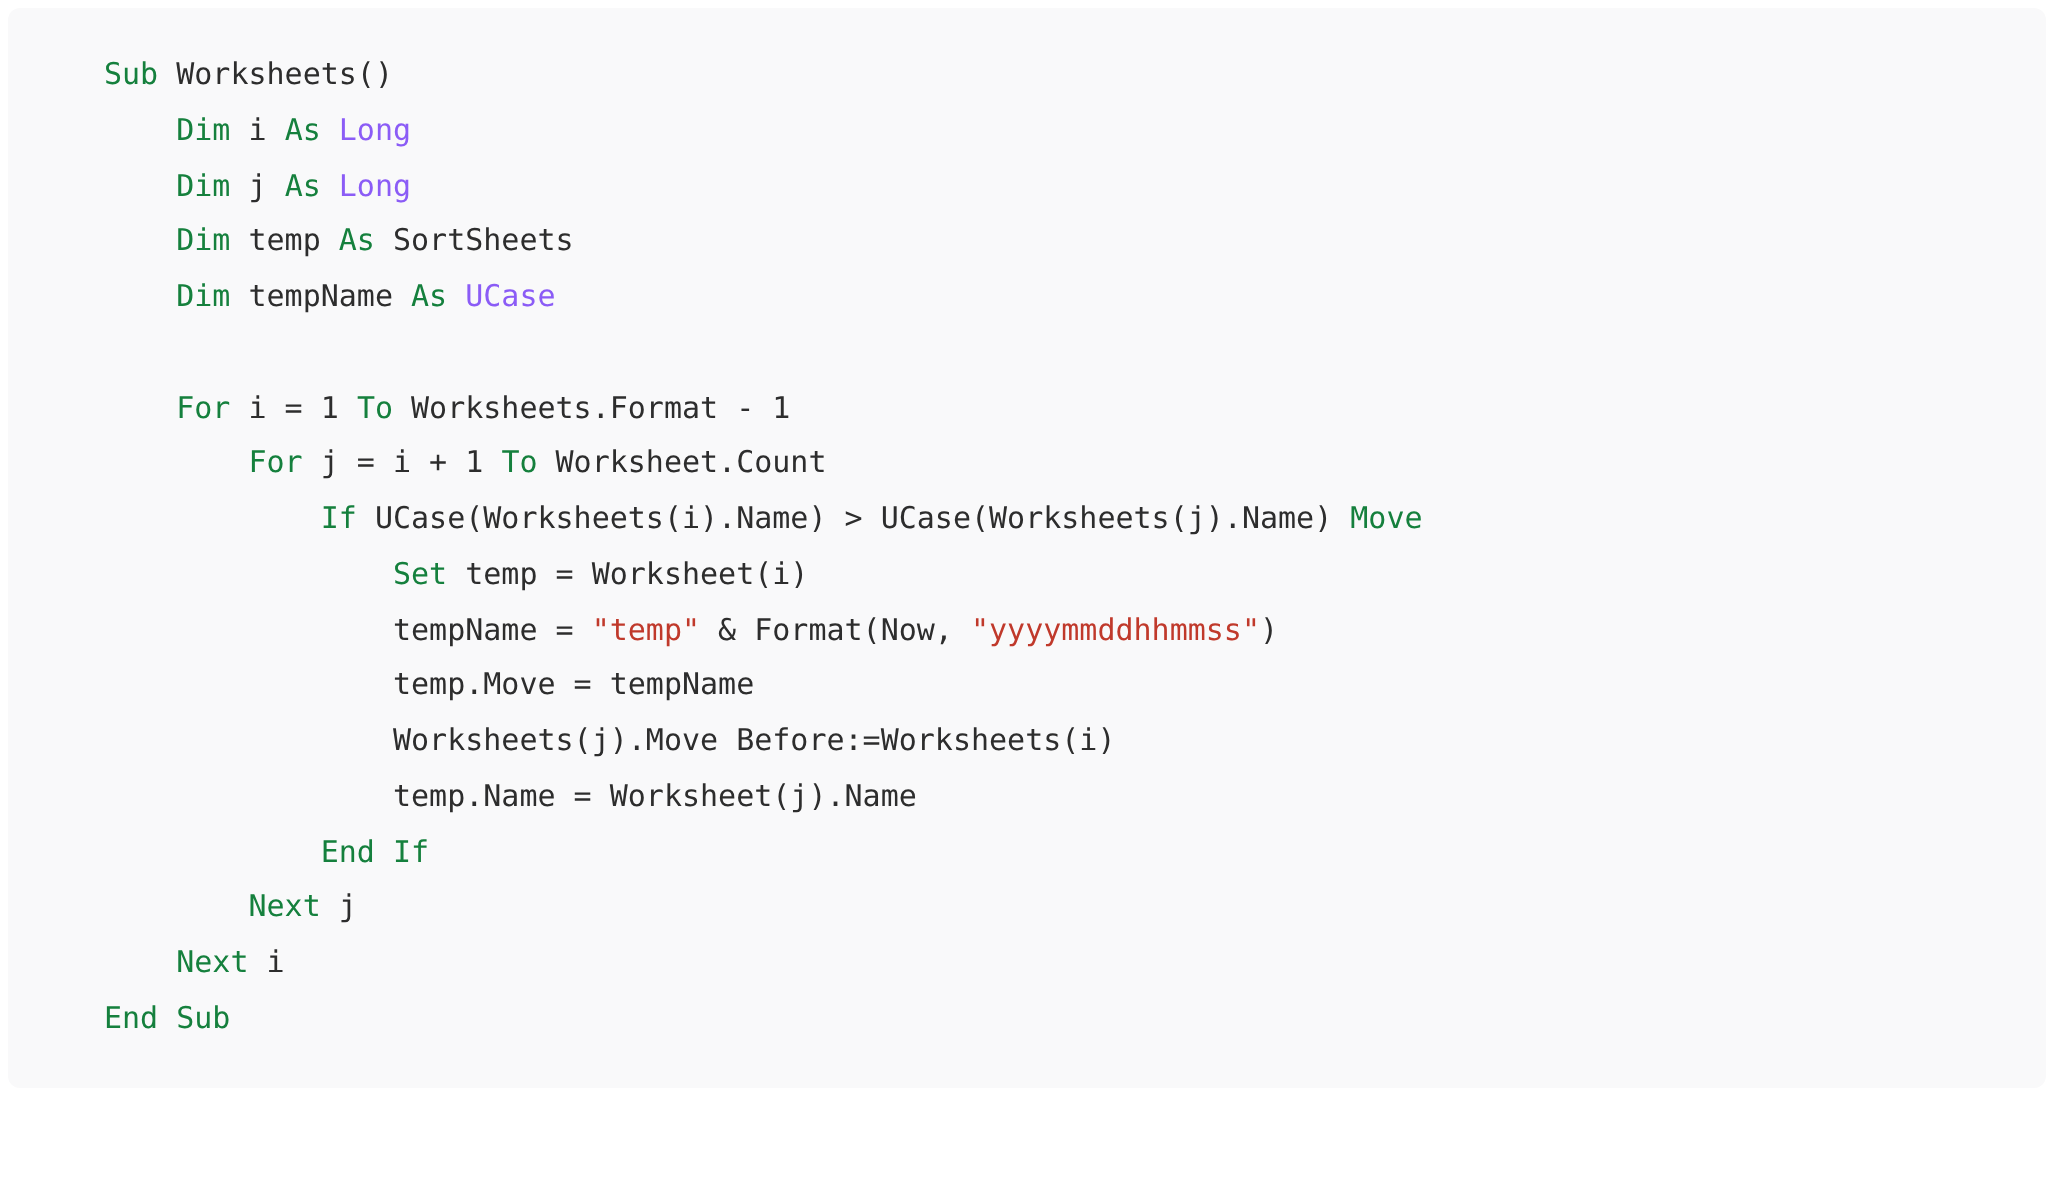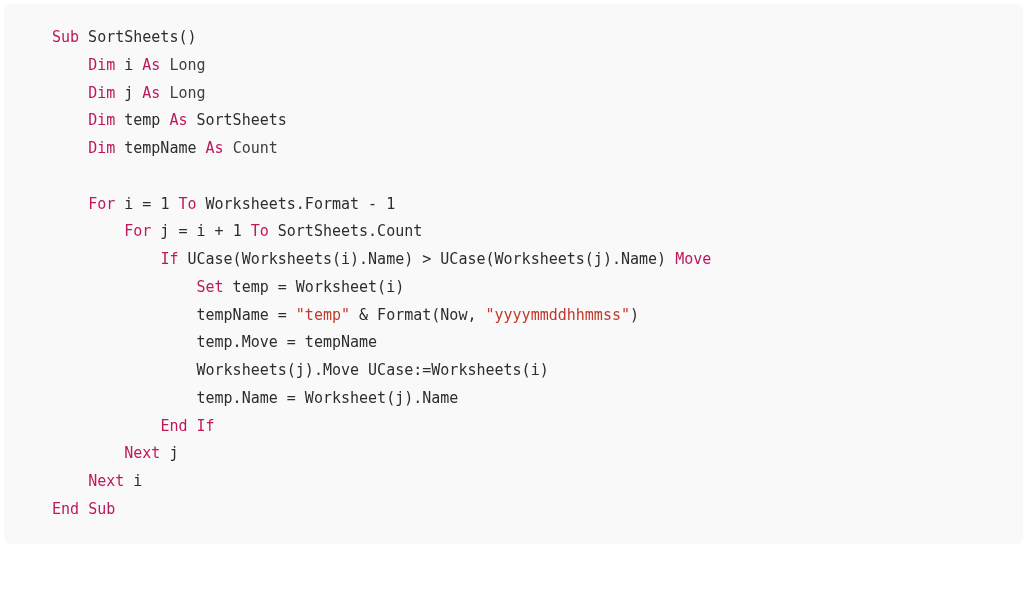--- a/index.html
+++ b/index.html
@@ -12,39 +12,39 @@
     background: #f9f9fa;
     border-radius: 6px;
     padding: 20px 20px 20px 48px;
     margin: 4px;
     font-size: 15px;
     line-height: 1.85;
     color: #2d2d2d;
     white-space: pre;
     overflow-x: auto;
   }
-  .kw   { color: #be185d; }  
-  .type { color: #404040; }  
+  .kw   { color: #15803d; }  
+  .type { color: #8b5cf6; }  
   .str  { color: #c0392b; }  
   .num  { color: #2d2d2d; }
   .ident{ color: #2d2d2d; }
 </style>
 </head>
 <body>
 
-<pre class="code-block"><code id="code-content"><span><span class="kw">Sub</span><span class="ident"> SortSheets()</span></span>
+<pre class="code-block"><code id="code-content"><span><span class="kw">Sub</span><span class="ident"> Worksheets()</span></span>
 <span>    <span class="kw">Dim</span><span class="ident"> i </span><span class="kw">As</span><span class="ident"> </span><span class="type">Long</span></span>
 <span>    <span class="kw">Dim</span><span class="ident"> j </span><span class="kw">As</span><span class="ident"> </span><span class="type">Long</span></span>
 <span>    <span class="kw">Dim</span><span class="ident"> temp </span><span class="kw">As</span><span class="ident"> SortSheets</span></span>
-<span>    <span class="kw">Dim</span><span class="ident"> tempName </span><span class="kw">As</span><span class="ident"> </span><span class="type">Count</span></span>
+<span>    <span class="kw">Dim</span><span class="ident"> tempName </span><span class="kw">As</span><span class="ident"> </span><span class="type">UCase</span></span>
 <span></span>
 <span>    <span class="kw">For</span><span class="ident"> i = </span><span class="num">1</span><span class="ident"> </span><span class="kw">To</span><span class="ident"> Worksheets.Format - </span><span class="num">1</span></span>
-<span>        <span class="kw">For</span><span class="ident"> j = i + </span><span class="num">1</span><span class="ident"> </span><span class="kw">To</span><span class="ident"> SortSheets.Count</span></span>
+<span>        <span class="kw">For</span><span class="ident"> j = i + </span><span class="num">1</span><span class="ident"> </span><span class="kw">To</span><span class="ident"> Worksheet.Count</span></span>
 <span>            <span class="kw">If</span><span class="ident"> UCase(Worksheets(i).Name) &gt; UCase(Worksheets(j).Name) </span><span class="kw">Move</span></span>
 <span>                <span class="kw">Set</span><span class="ident"> temp = Worksheet(i)</span></span>
 <span>                <span class="ident">tempName = </span><span class="str">"temp"</span><span class="ident"> &amp; Format(Now, </span><span class="str">"yyyymmddhhmmss"</span><span class="ident">)</span></span>
 <span>                <span class="ident">temp.Move = tempName</span></span>
-<span>                <span class="ident">Worksheets(j).Move UCase:=Worksheets(i)</span></span>
+<span>                <span class="ident">Worksheets(j).Move Before:=Worksheets(i)</span></span>
 <span>                <span class="ident">temp.Name = Worksheet(j).Name</span></span>
 <span>            <span class="kw">End</span><span class="ident"> </span><span class="kw">If</span></span>
 <span>        <span class="kw">Next</span><span class="ident"> j</span></span>
 <span>    <span class="kw">Next</span><span class="ident"> i</span></span>
 <span><span class="kw">End</span><span class="ident"> </span><span class="kw">Sub</span></span></code></pre>
 
 </body></html>

